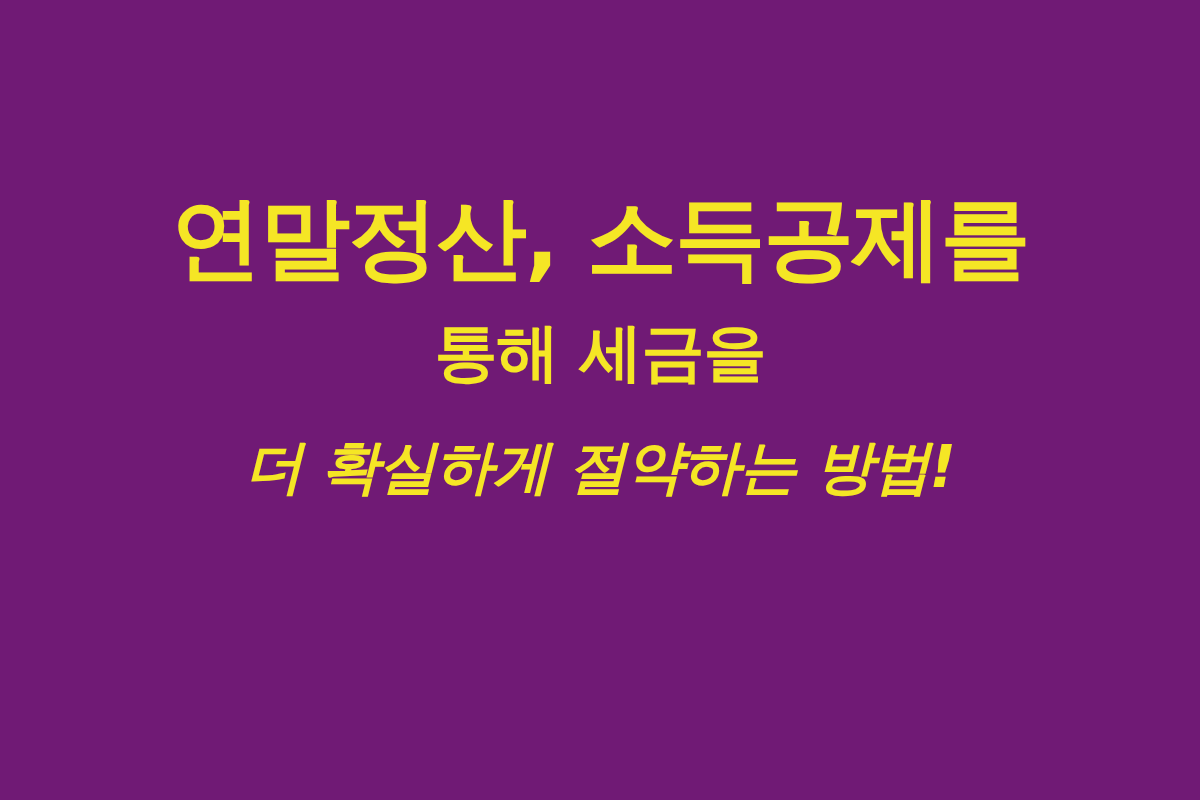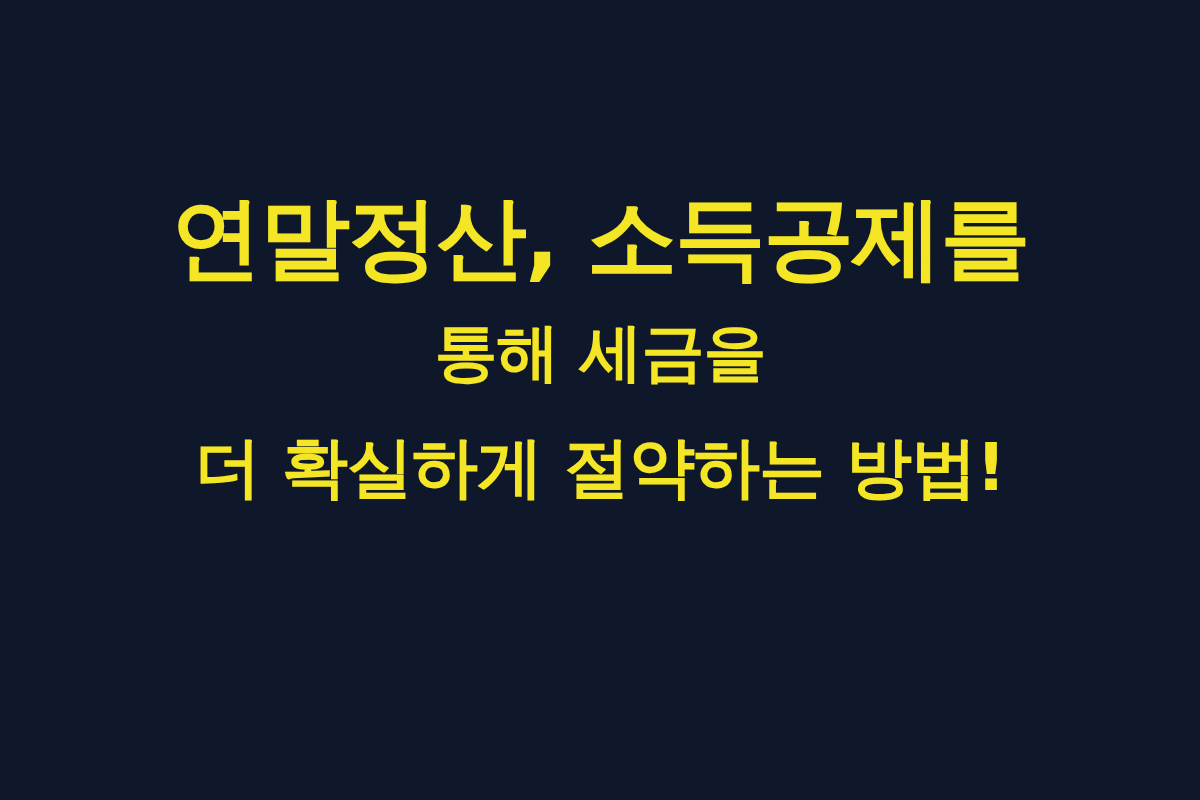--- a/index.html
+++ b/index.html
@@ -51,21 +51,21 @@
     -webkit-font-smoothing: antialiased;
   }
   
   .headline-line.line-1 { font-size: 104px; letter-spacing: -2px; }
   .headline-line.line-2 { font-size: 104px; letter-spacing: -1px; }
   .headline-line.line-3 { font-size: 104px; letter-spacing: -1px; }
 </style>
 </head>
 <body>
 
-<div id="banner" style="background: #0f172a;">
+<div id="banner" style="background: #701a75;">
 
   <div id="headline">
     <span class="headline-line line-1" style="color: rgb(245, 230, 37); font-size: 90.4px;">연말정산, 소득공제를</span>
     <span class="headline-line line-2" style="color: rgb(245, 230, 37); font-size: 63px;">통해 세금을</span>
-    <span class="headline-line line-3" style="color: rgb(245, 230, 37); font-size: 66px;">더 확실하게 절약하는 방법!</span>
+    <span class="headline-line line-3" style="color: rgb(245, 230, 37); font-size: 58px; font-style: italic;">더 확실하게 절약하는 방법!</span>
   </div>
 
 </div>
 
 </body></html>

